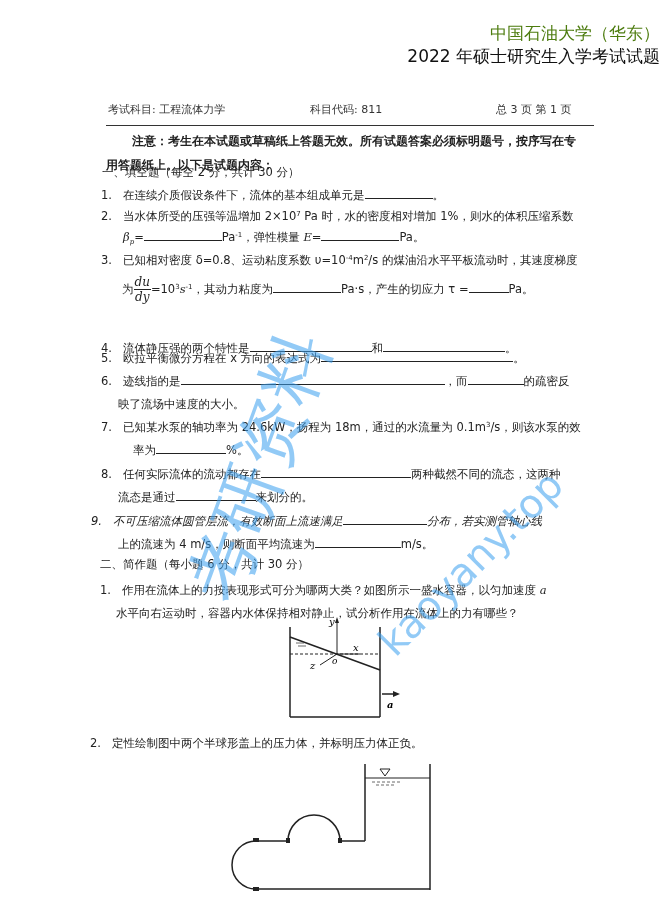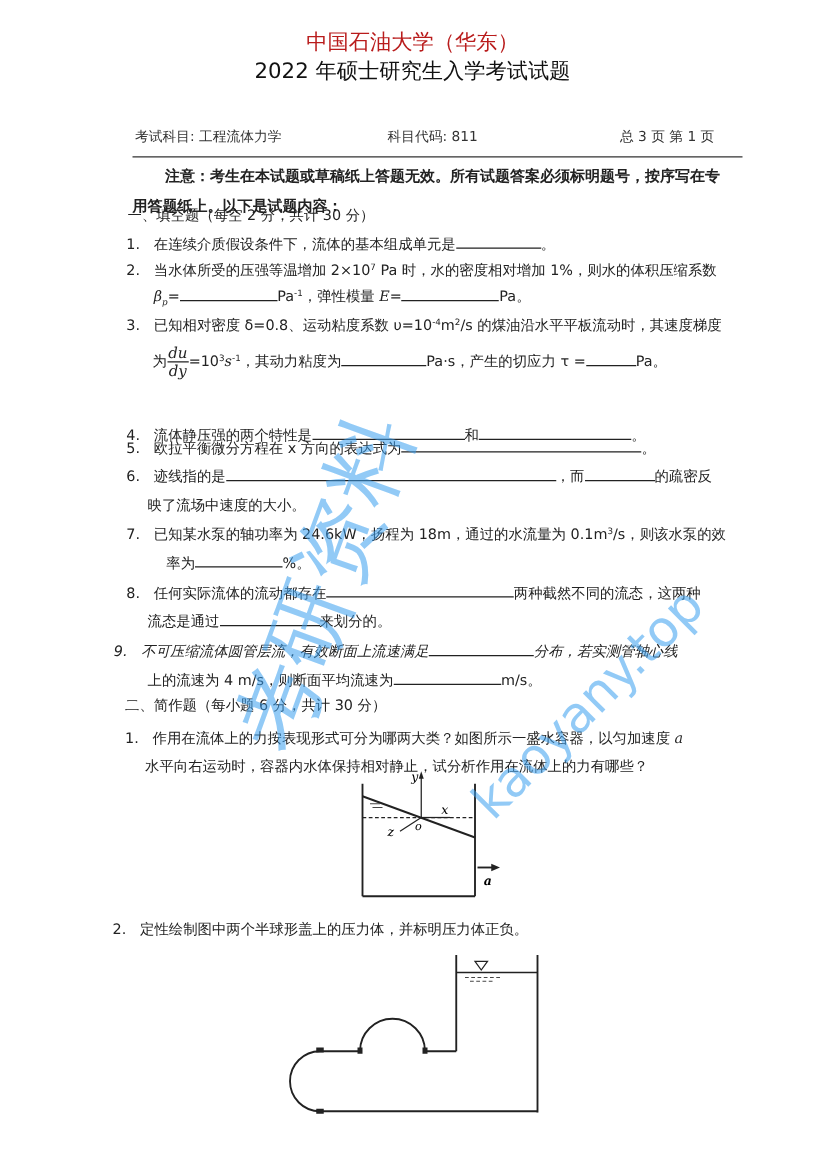--- a/index.html
+++ b/index.html
@@ -1,20 +1,20 @@
 <!DOCTYPE html>
 <html><head>
 <meta charset="utf-8">
 <style>
   html, body { margin:0; padding:0; }
   body { width:660px; height:921px; background:#ffffff; position:relative; overflow:hidden;
          font-family:"DejaVu Serif", "Liberation Serif", serif; color:#1a1a1a; }
   .abs { position:absolute; white-space:nowrap; }
-  .title1 { left:0; width:660px; text-align:center; top:22px; font-size:17px; font-family:"DejaVu Sans", sans-serif; color:#b91c1c; }
-  .title2 { left:0; width:660px; text-align:center; top:45px; font-size:17px; font-family:"DejaVu Sans", sans-serif; color:#111; }
+  .title1 { left:0; width:660px; text-align:right; top:22px; font-size:17px; font-family:"DejaVu Sans", sans-serif; color:#4d7c0f; }
+  .title2 { left:0; width:660px; text-align:right; top:45px; font-size:17px; font-family:"DejaVu Sans", sans-serif; color:#111; }
   .meta { top:102px; font-size:11px; color:#333; font-family:"DejaVu Sans", sans-serif; }
   .rule { left:106px; width:488px; top:125px; height:0; border-top:1.5px solid #333; }
   .notice { font-size:12px; font-family:"DejaVu Sans", sans-serif; color:#222; }
   .notice b { font-weight:bold;text-align:center; }
   .q { font-size:11.5px; font-family:"DejaVu Sans", sans-serif; color:#222; line-height:16px; }
   .num { display:inline-block; width:22px; }
   .blank { display:inline-block; border-bottom:1px solid #222; height:11px; vertical-align:baseline; }
   .sec { font-size:11.5px; font-family:"DejaVu Sans", sans-serif; color:#222; }
   sup { font-size:7px; vertical-align:top; position:relative; top:-2px; }
   sub { font-size:7px; }

